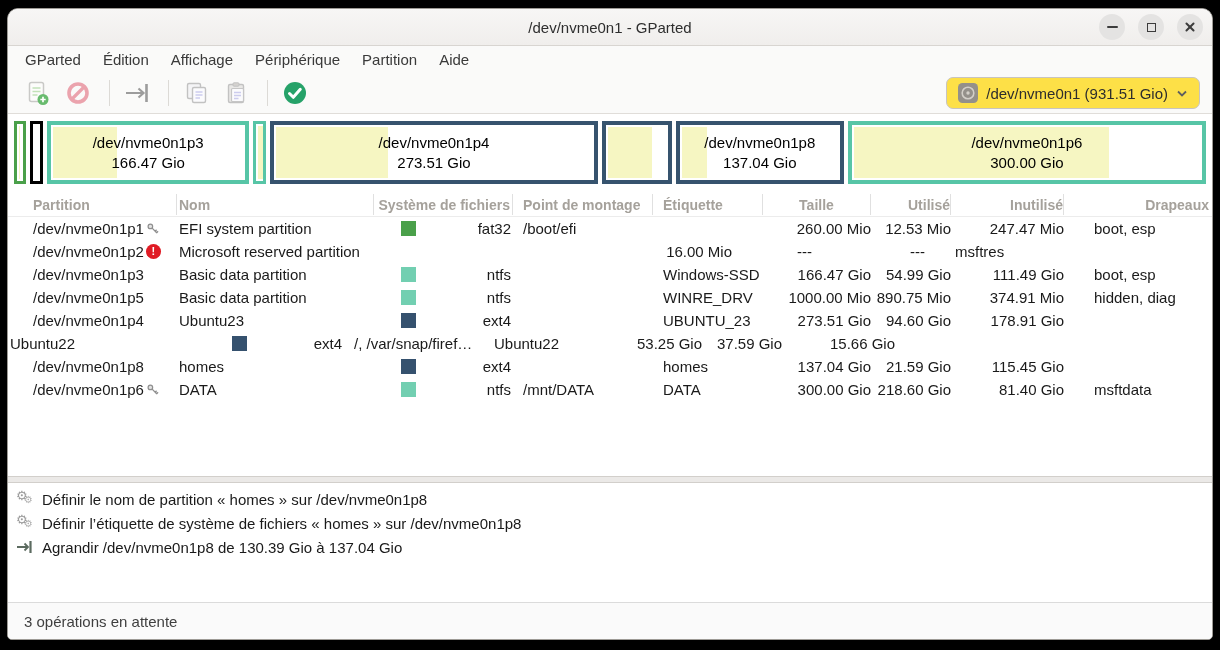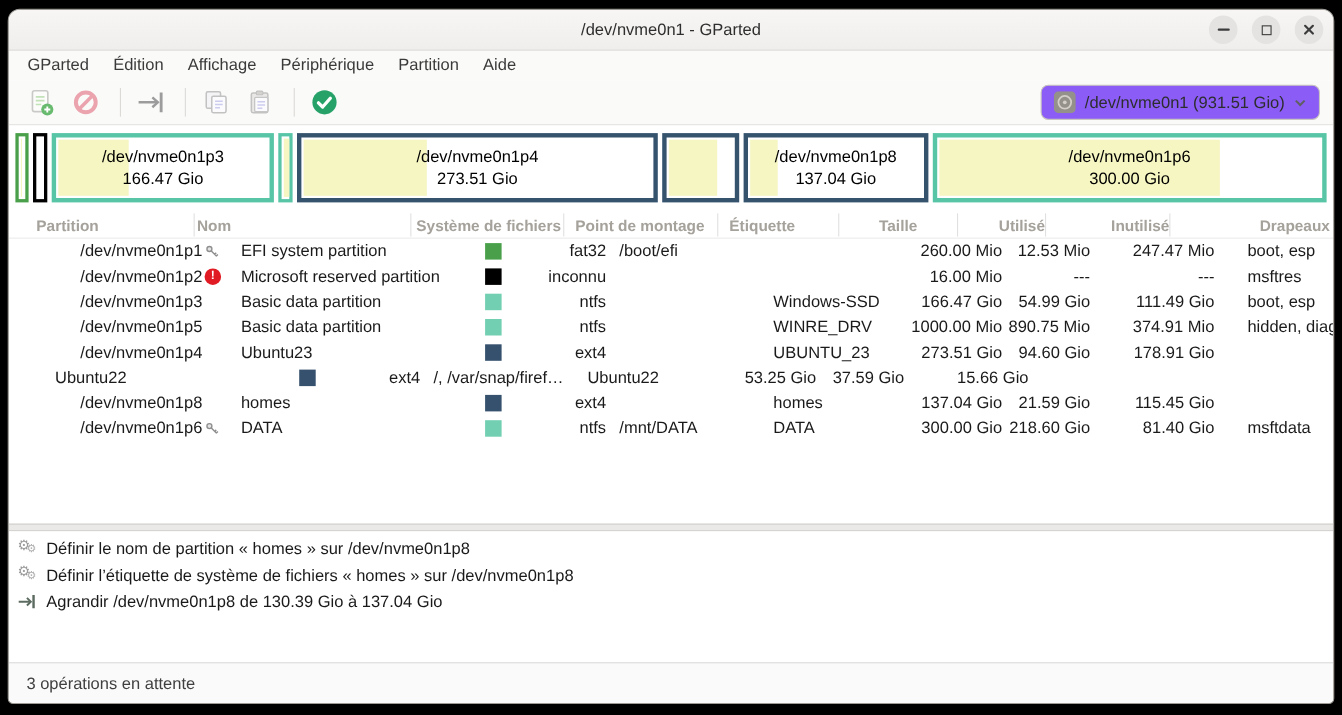--- a/index.html
+++ b/index.html
@@ -30,36 +30,36 @@
     content:"";position:absolute;left:5px;top:0;width:2px;height:12px;background:#3c3c3c;border-radius:1px;}
   .glyph-close:before{transform:rotate(45deg);} .glyph-close:after{transform:rotate(-45deg);}
   
   .menubar{height:27px;flex:0 0 27px;background:#fafaf9;display:flex;align-items:center;padding-left:6px;}
   .menu-item{padding:3px 11px;font-size:15px;color:#3a3a3a;}
   
   .toolbar{height:41px;flex:0 0 41px;background:#fafaf9;border-bottom:1px solid #e0ddd9;
     display:flex;align-items:center;padding:0 12px;}
   .tbtn{width:36px;height:32px;display:flex;align-items:center;justify-content:center;margin-right:4px;}
   .tsep{width:1px;height:26px;background:#dcdad6;margin:0 9px;}
-  .device-combo{margin-left:auto;height:32px;border:1px solid #c8c4bf;border-radius:7px;background:#8b5cf6;
+  .device-combo{margin-left:auto;height:32px;border:1px solid #c8c4bf;border-radius:7px;background:#fde047;
     display:flex;align-items:center;gap:8px;padding:0 11px;font-size:15px;color:#2d2d2d;}
   
   .diskarea{height:79px;flex:0 0 79px;background:#fff;padding:7px 6px 9px 6px;}
   .diskbar{display:flex;gap:4px;height:63px;}
   .seg{position:relative;background:#fff;border:4px solid #888;display:flex;align-items:center;justify-content:center;}
   .seg.narrow{border-width:3px;}
   .seg .fill{position:absolute;left:2px;top:2px;bottom:2px;}
   .seg .lbl{position:relative;text-align:center;font-size:15px;line-height:1.3;color:#000;white-space:nowrap;}
   
   .tablepane{flex:1 1 auto;background:#fff;overflow:hidden;display:flex;flex-direction:column;}
   .thead{display:flex;height:24px;flex:0 0 24px;align-items:center;border-bottom:1px solid #ececec;}
   .th{font-size:14px;font-weight:bold;color:#a5a19b;border-right:1px solid #e0e0e0;height:21px;
       display:flex;align-items:center;white-space:nowrap;overflow:hidden;}
   .th:last-child{border-right:none;}
-  .row{display:flex;height:23px;align-items:flex-end;font-size:15px;color:#1a1a1a;padding-left:40px;}
+  .row{display:flex;height:23px;align-items:flex-end;font-size:15px;color:#1a1a1a;}
   .cell{white-space:nowrap;overflow:hidden;display:flex;align-items:center;height:100%;}
   .c-part{width:169px;padding-left:25px;}
   .c-name{width:197px;padding-left:2px;}
   .c-fs{width:139px;padding-left:27px;padding-right:2px;}
   .c-fs .fsname{margin-left:auto;}
   .c-mount{width:140px;padding-left:10px;}
   .c-label{width:110px;padding-left:10px;}
   .c-size{width:108px;justify-content:flex-end;}
   .c-used{width:80px;justify-content:flex-end;}
   .c-unused{width:113px;justify-content:flex-end;}
@@ -257,24 +257,20 @@
           <div class="cell c-used">12.53 Mio</div>
           <div class="cell c-unused">247.47 Mio</div>
           <div class="cell c-flags">boot, esp</div>
         </div>
         <div class="row">
           <div class="cell c-part">
             <span>/dev/nvme0n1p2</span>
             <span class="warnicon">!</span>
           </div>
           <div class="cell c-name">Microsoft reserved partition</div>
-          <div class="cell c-fs">
-            <span class="swatch" style="background: rgb(0, 0, 0);"></span>
-            <span class="fsname">inconnu</span>
-          </div>
           <div class="cell c-mount"></div>
           <div class="cell c-label"></div>
           <div class="cell c-size">16.00 Mio</div>
           <div class="cell c-used">---</div>
           <div class="cell c-unused">---</div>
           <div class="cell c-flags">msftres</div>
         </div>
         <div class="row">
           <div class="cell c-part">
             <span>/dev/nvme0n1p3</span>

